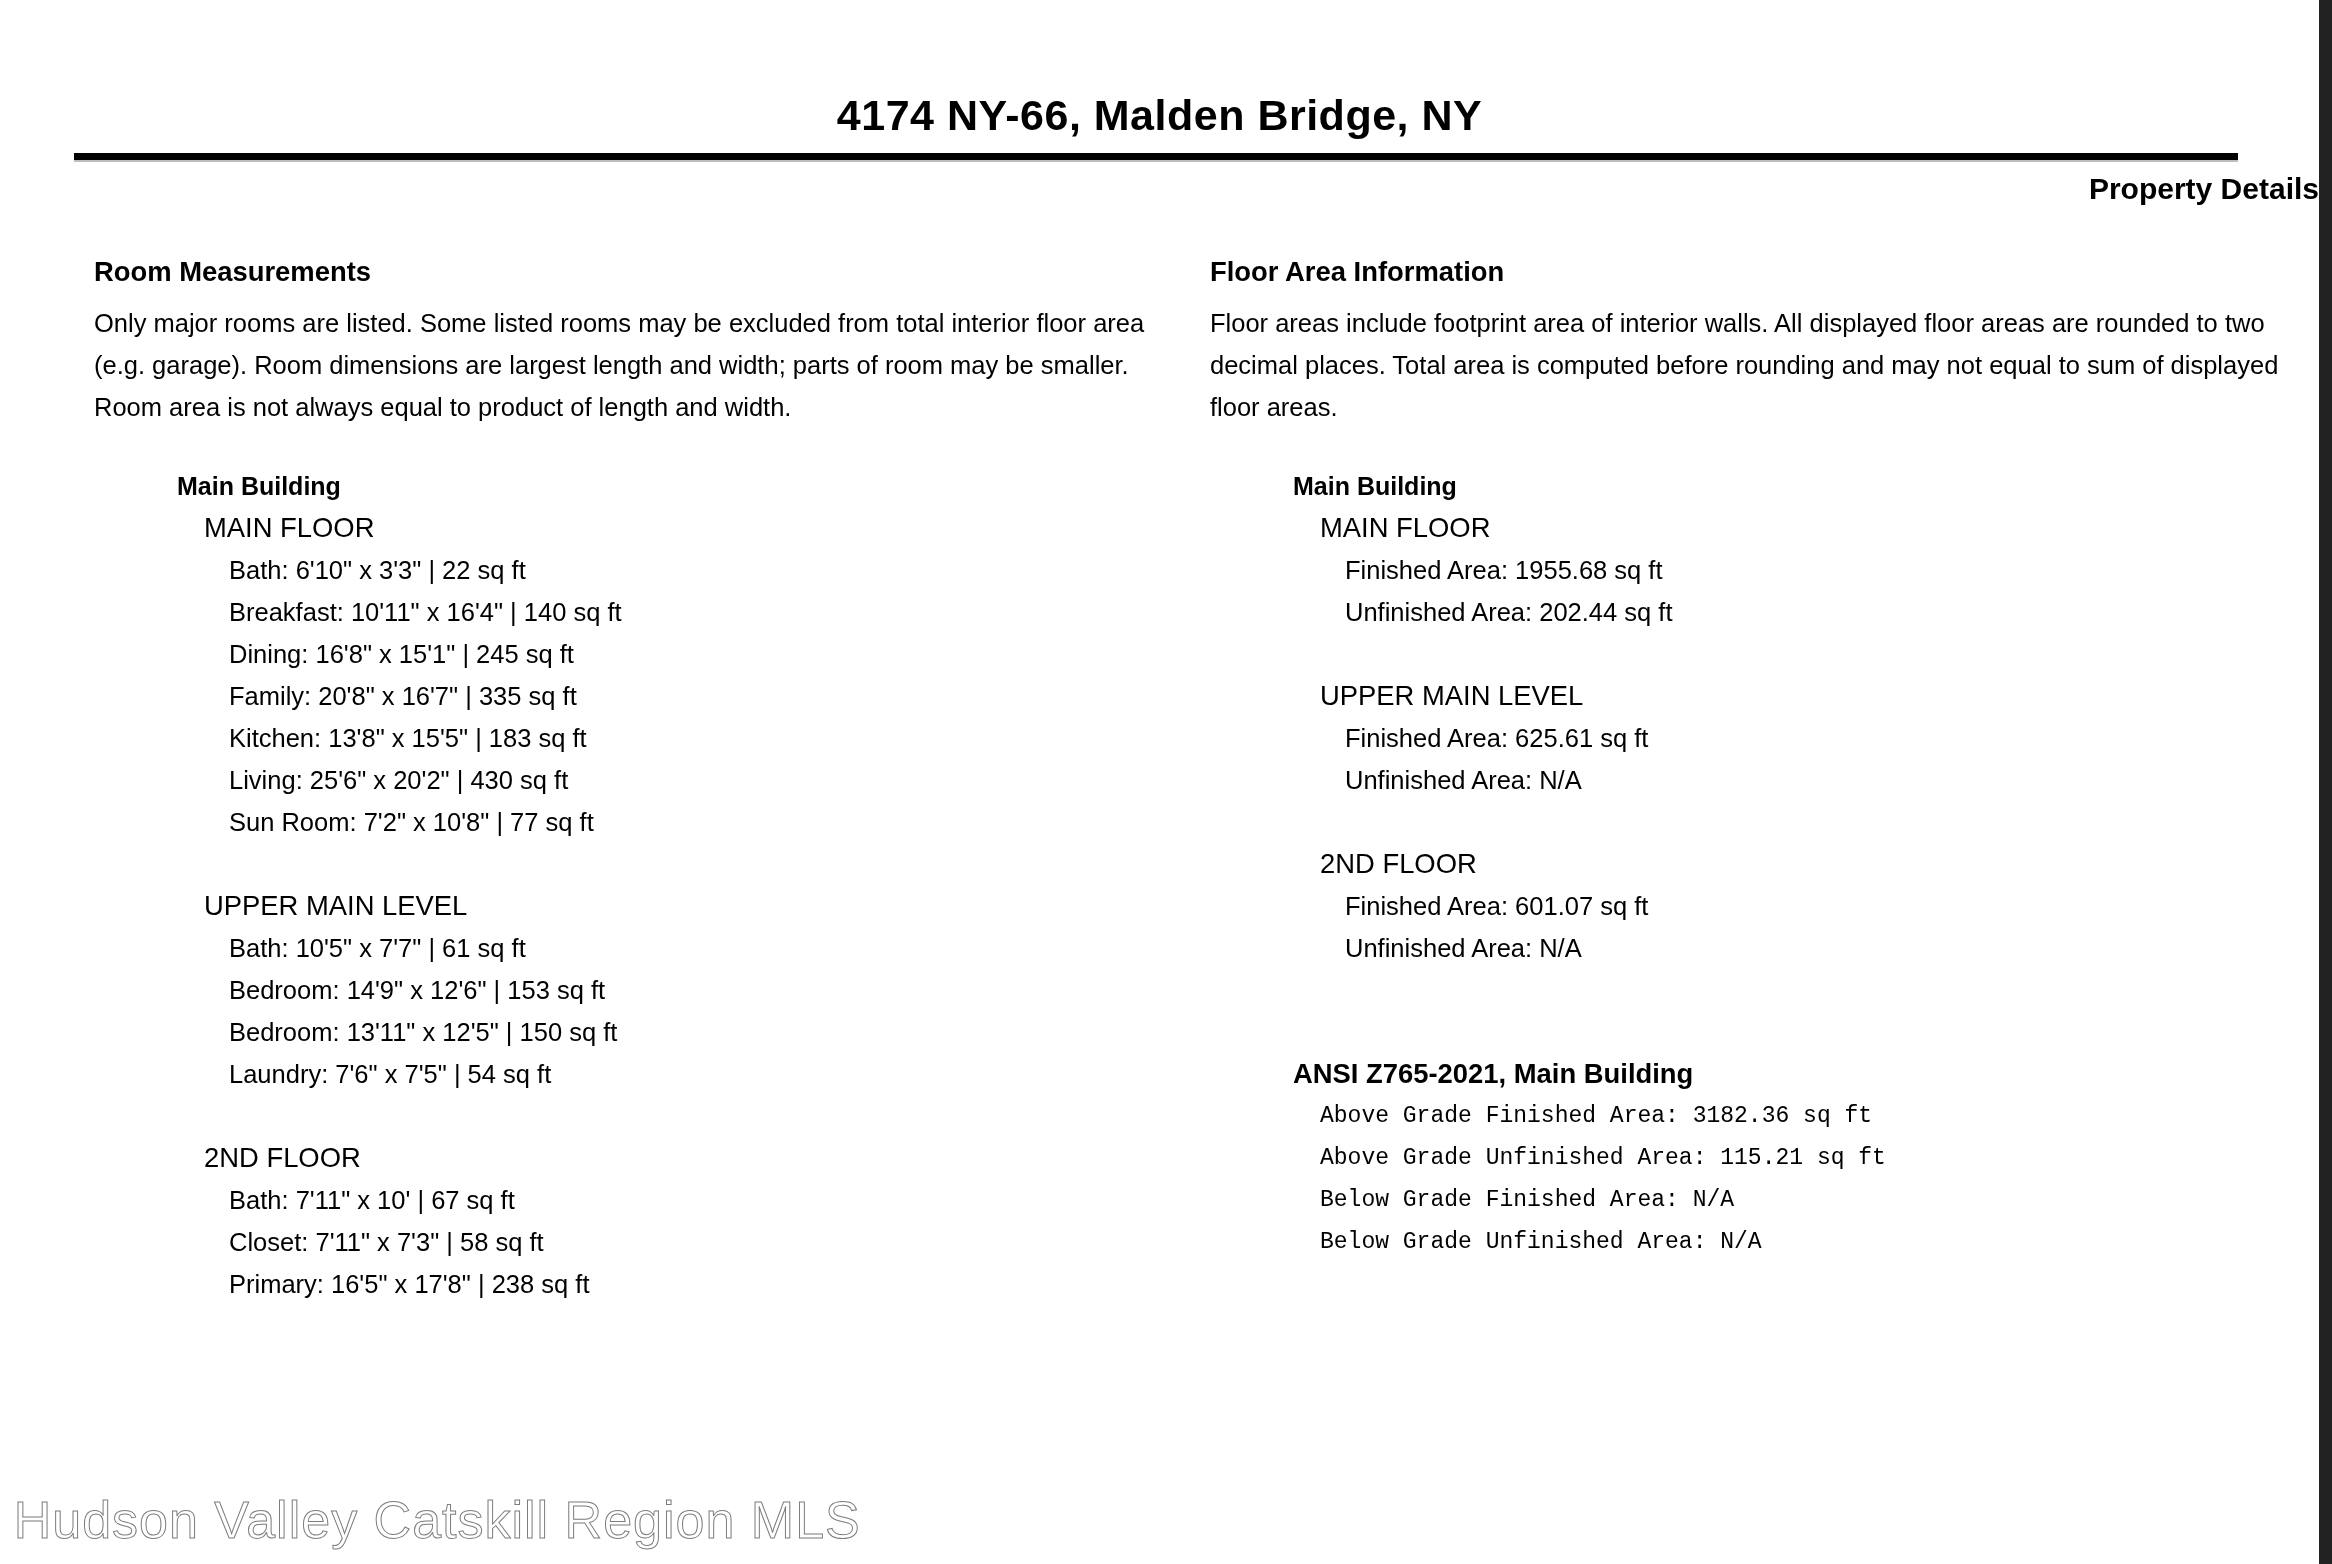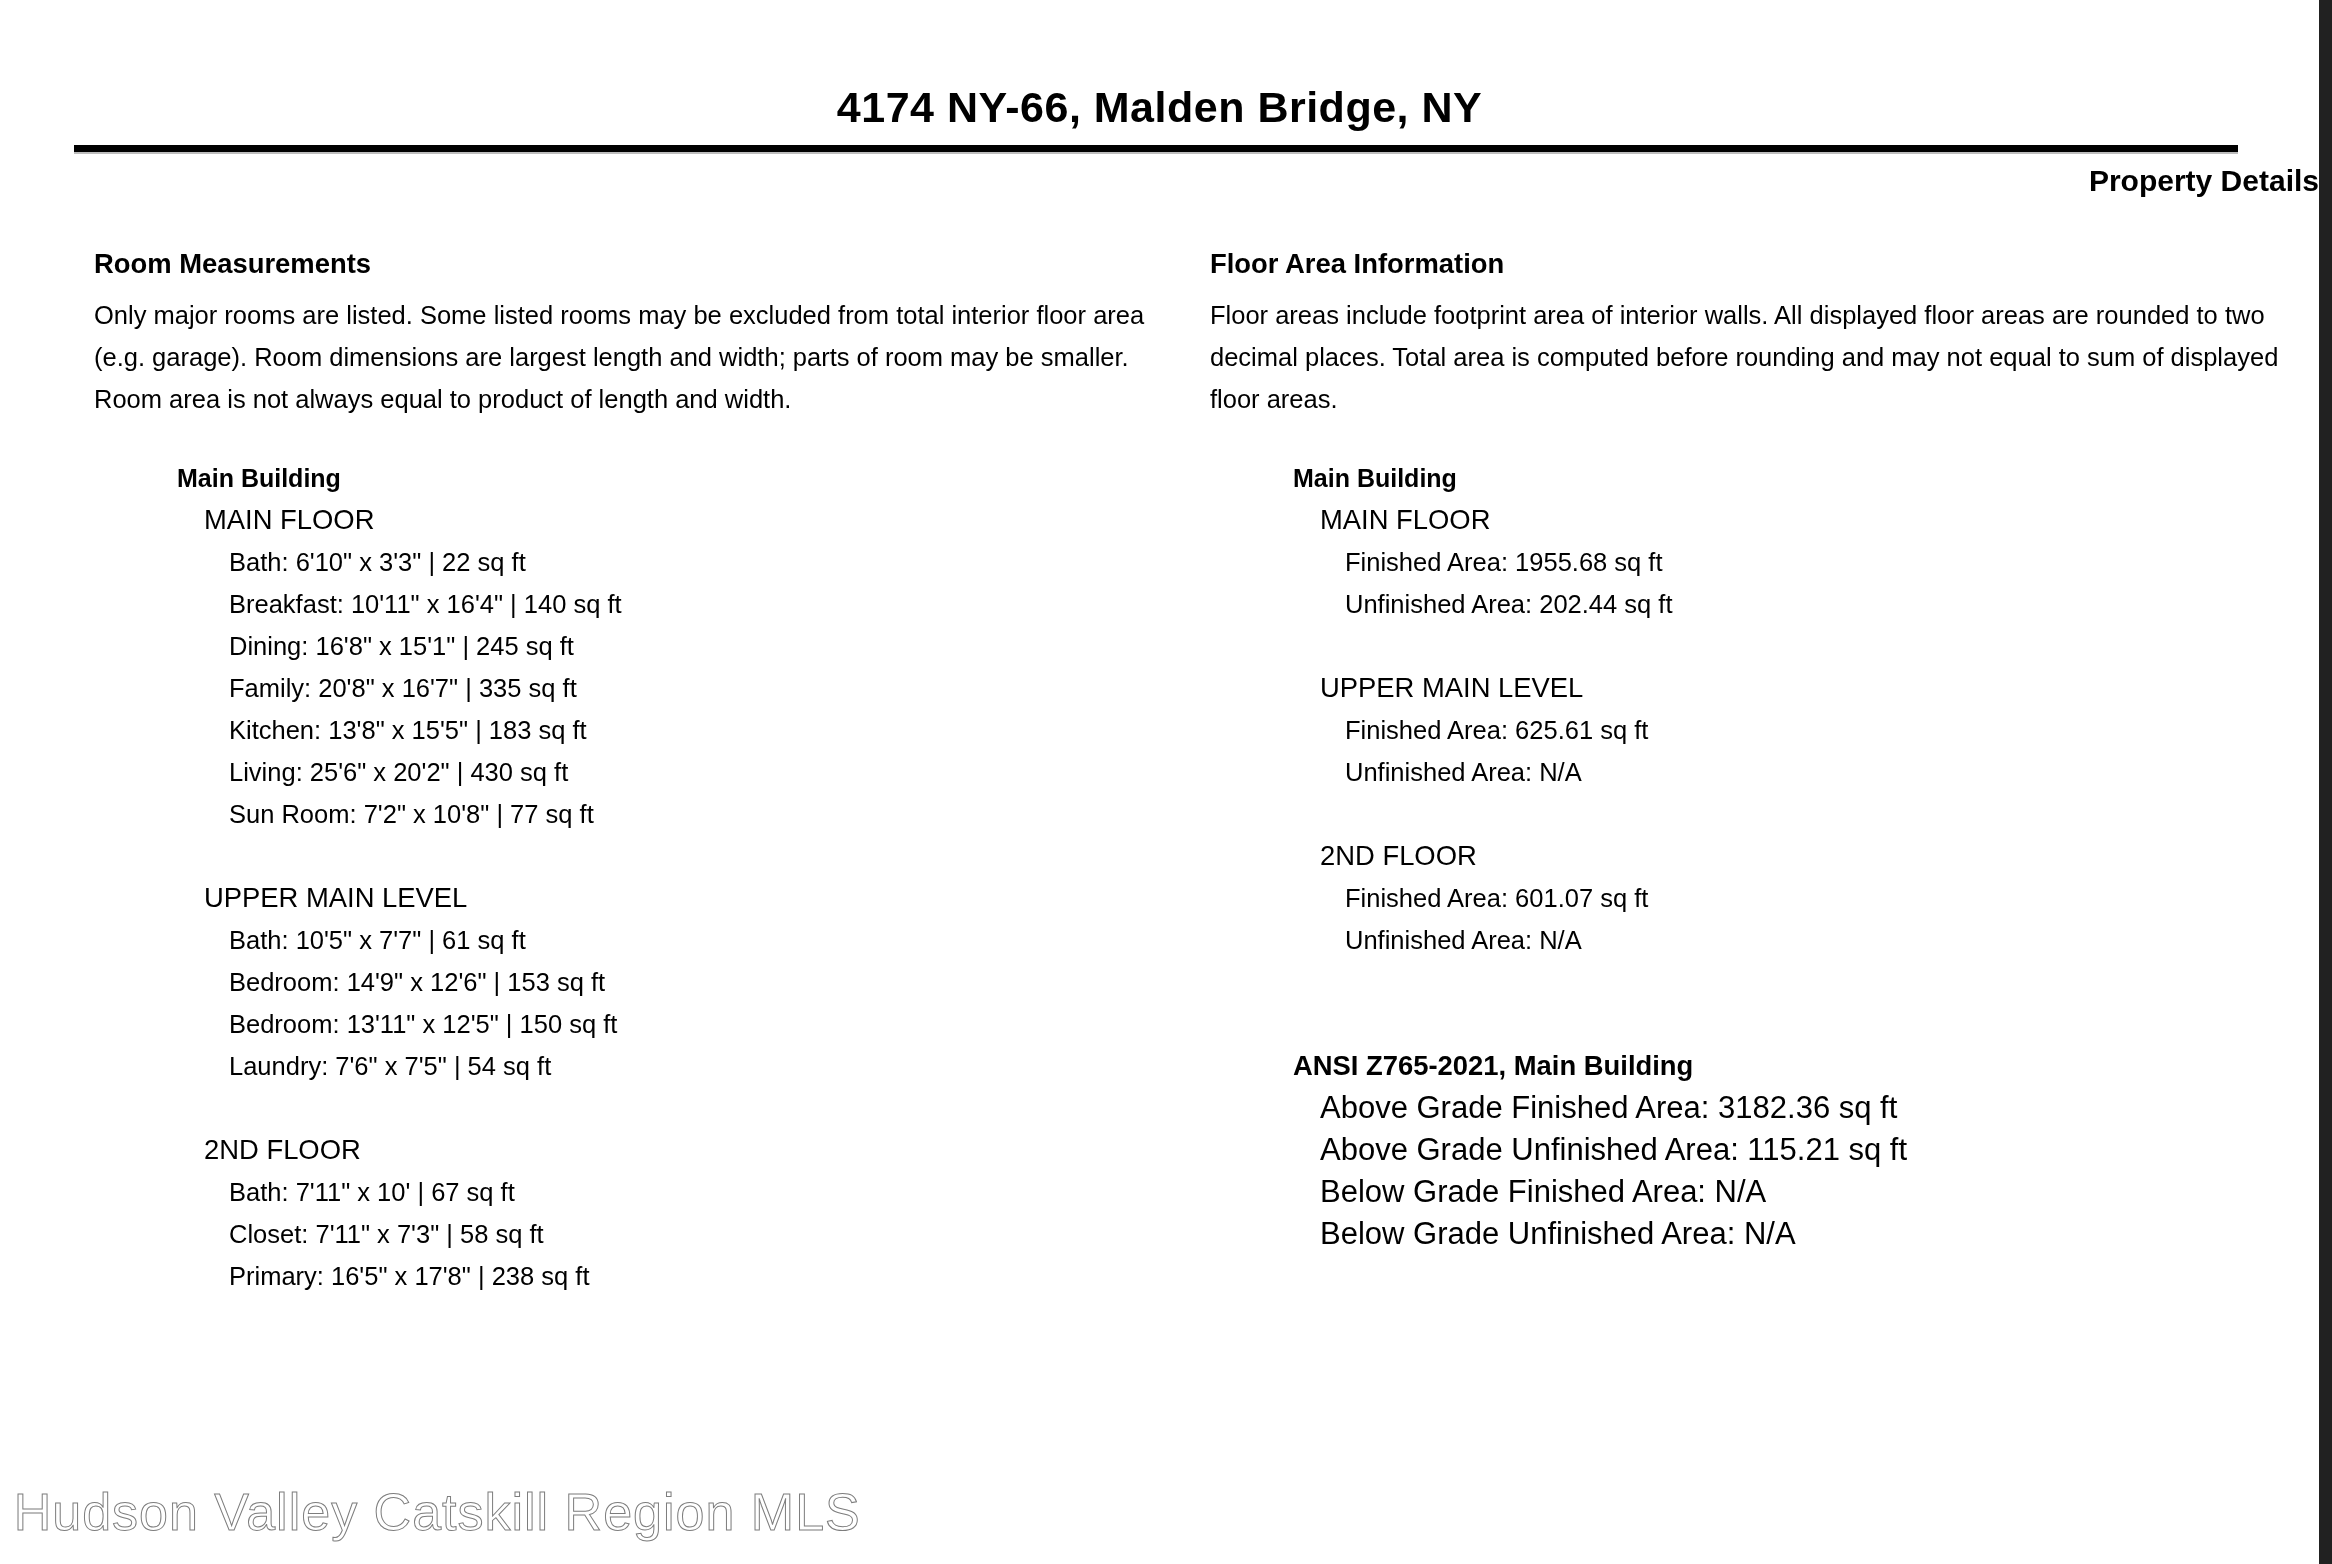--- a/index.html
+++ b/index.html
@@ -5,21 +5,21 @@
   html, body { margin: 0; padding: 0; }
   body {
     width: 2333px; height: 1564px;
     background: #ffffff;
     position: relative;
     overflow: hidden;
     font-family: "Liberation Sans", "DejaVu Sans", sans-serif;
     color: #000000;
     -webkit-font-smoothing: antialiased;
   }
-  .page { position: absolute; left: 0; top: 8px; width: 2319px; height: 1420px; }
+  .page { position: absolute; left: 0; top: 16px; width: 2319px; height: 1420px; }
 
   .title {
     margin: 76px 0 0 0;
     text-align: center;
     font-size: 43px;
     font-weight: bold;
     line-height: 47px;
     letter-spacing: 0.5px;
   }
   .rule {
@@ -59,21 +59,21 @@
   .floor + .floor { margin-top: 42px; }
   .floor-name { font-size: 27.4px; line-height: 42px; padding-left: 110px; white-space: nowrap; }
   .room-line, .area-line { font-size: 25.5px; line-height: 42px; padding-left: 135px; white-space: nowrap; }
 
   .ansi { margin-top: 84px; }
   .ansi-heading {
     font-size: 27.4px; font-weight: bold;
     line-height: 42px; padding-left: 83px;
     white-space: nowrap;
   }
-  .ansi-line { font-size: 31px; line-height: 42px; padding-left: 110px; white-space: nowrap; }
+  .ansi-line { font-size: 23px; line-height: 42px; padding-left: 110px; white-space: nowrap; font-family: Liberation Mono, monospace; }
 
   .watermark {
     position: absolute;
     left: 13.7px; top: 1474px;
     font-size: 52px;
     letter-spacing: 1px;
     white-space: nowrap;
     color: #b9b9b9;
   }
   @supports (-webkit-text-stroke: 1px black) {

